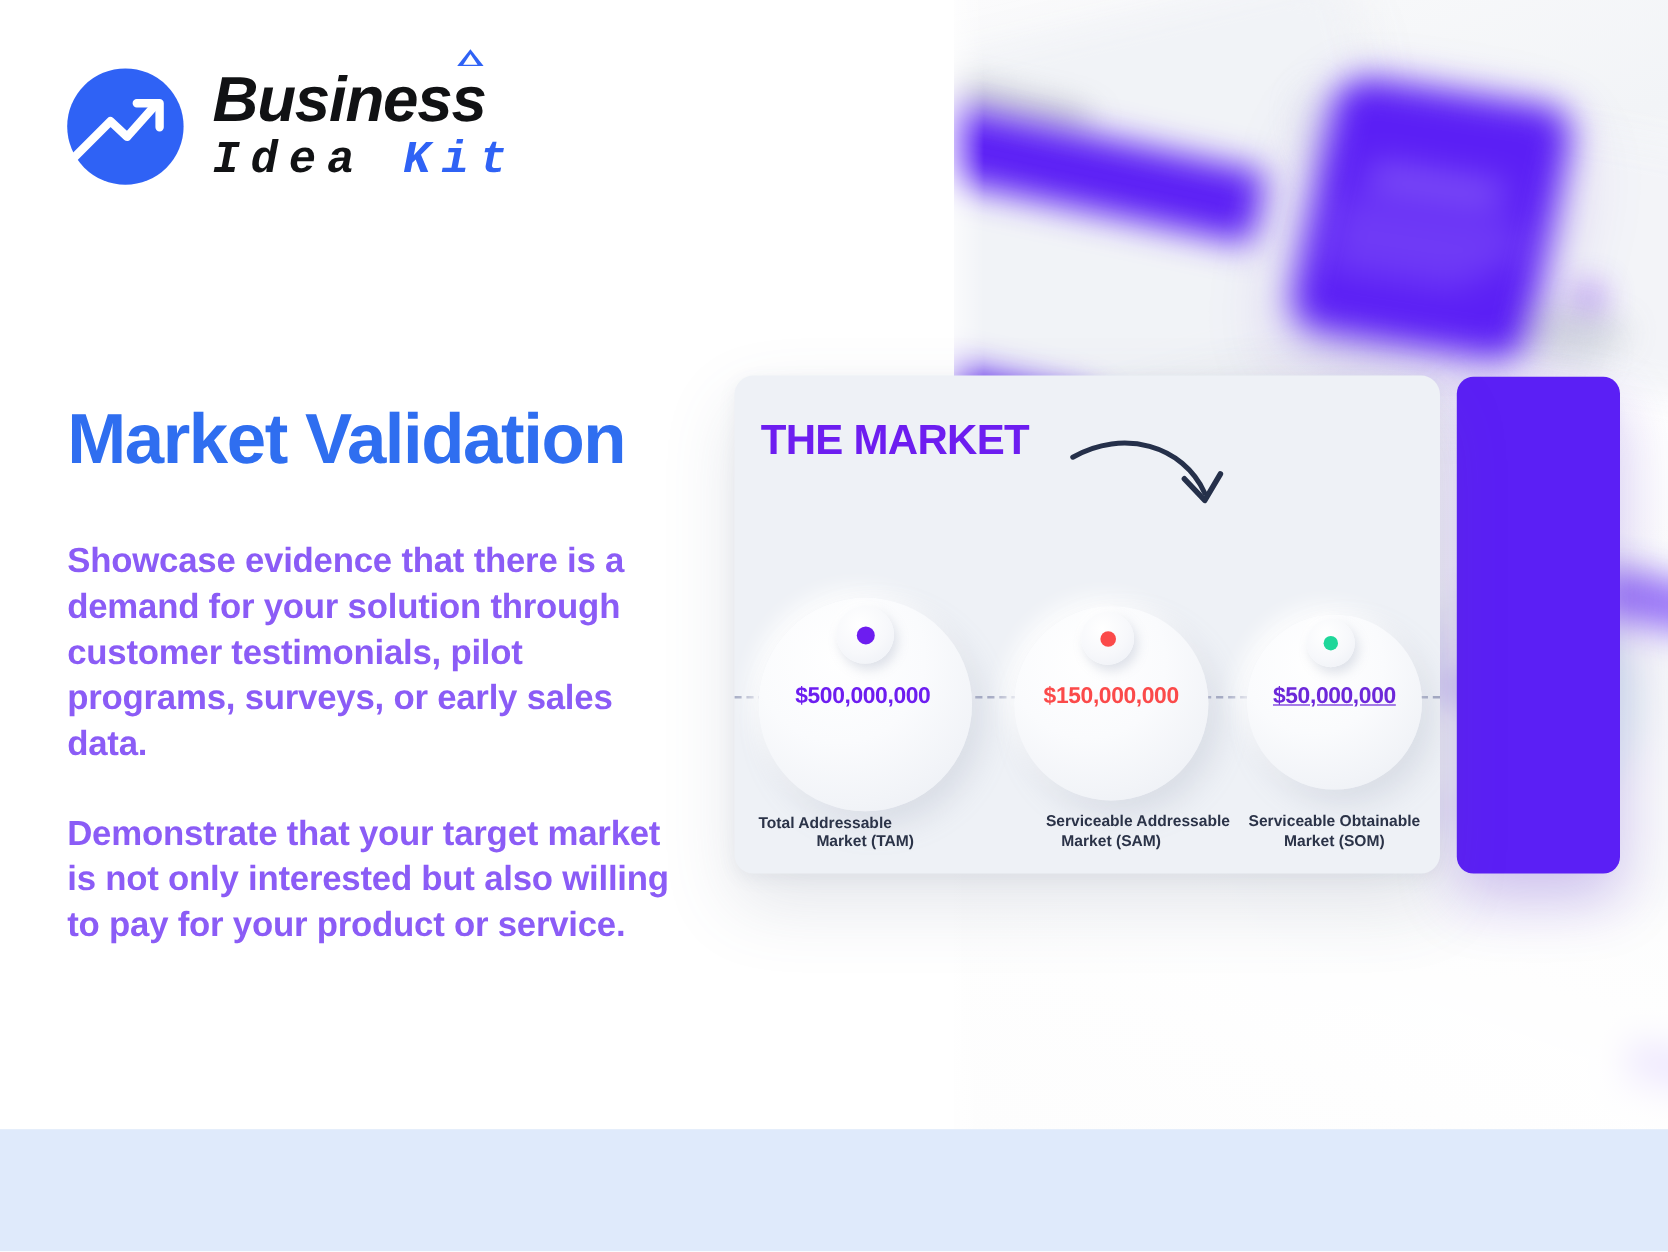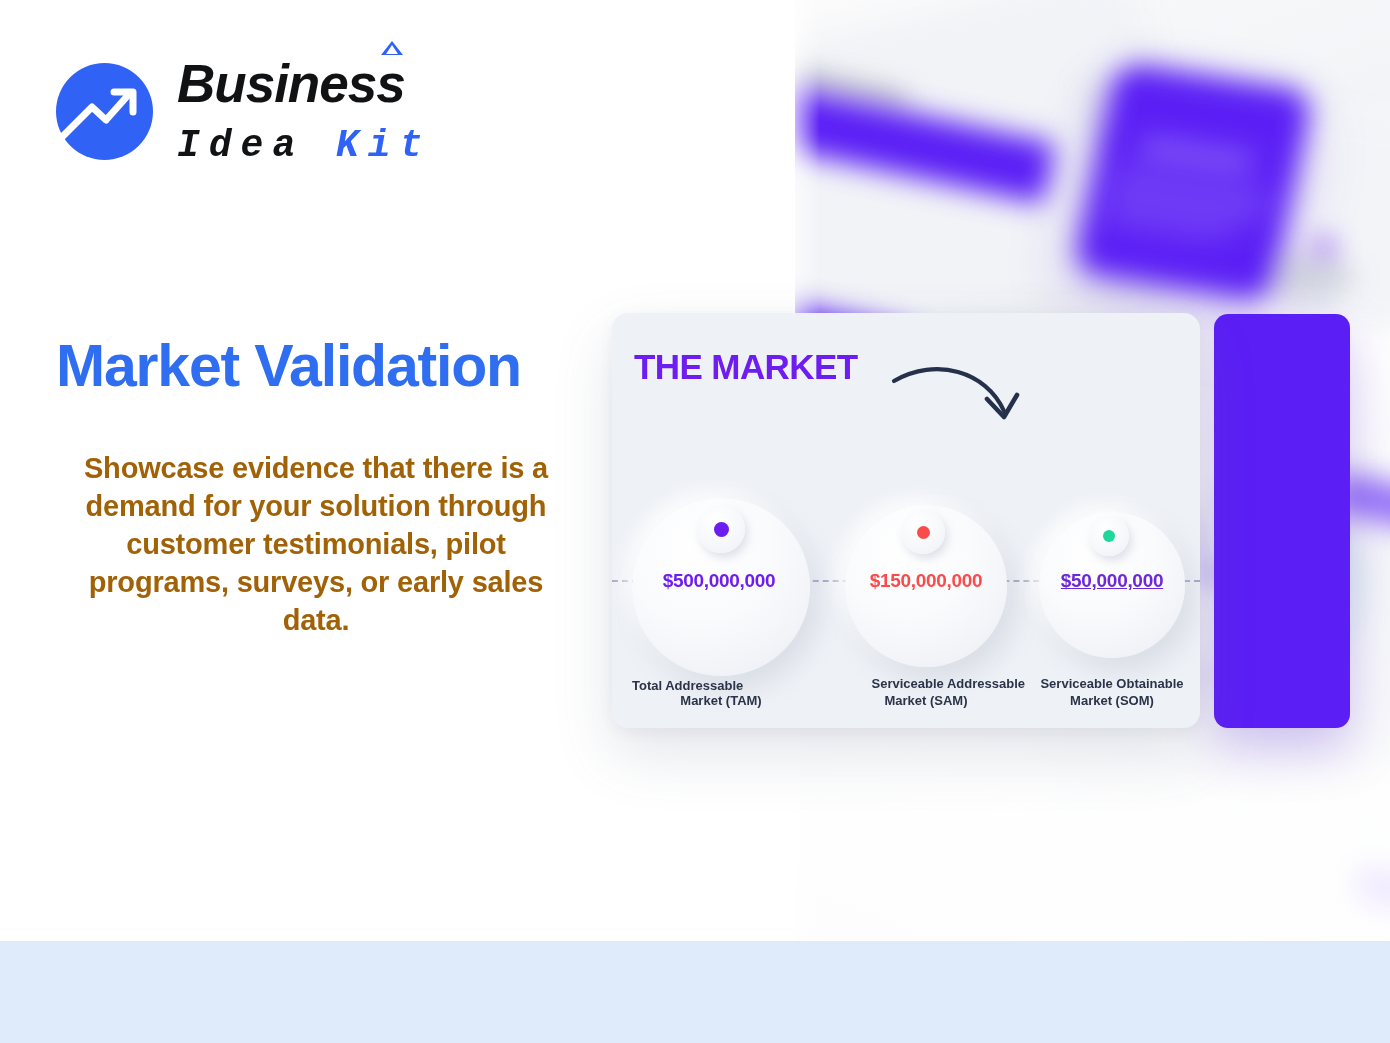--- a/index.html
+++ b/index.html
@@ -175,21 +175,21 @@
   }
   .logo-hat::after{
     content:""; position:absolute; left:-6px; top:4px;
     width:0;height:0;
     border-left: 6px solid transparent;
     border-right: 6px solid transparent;
     border-bottom: 9px solid #ffffff;
   }
   .logo-line2 {
     font-size: 38px; font-weight: 700; letter-spacing: 9px;
-    line-height: 1.05; margin-top: 16px;
+    line-height: 1.05; margin-top: 4px;
     font-family: "Liberation Mono", monospace;
   }
   .logo-idea { color: #111214; }
   .logo-kit { color: #2f62f5; }
 
   
   .headline {
     position: absolute;
     left: 56px; top: 296px;
     font-size: 59px; font-weight: 700;
@@ -197,24 +197,23 @@
     line-height: 1.05;
   }
 
   
   .para {
     position: absolute;
     left: 56px;
     width: 520px;
     font-size: 29px;
     font-weight: 700;
-    color: #a16207;
+    color: #8b5cf6;
     line-height: 1.31;
     letter-spacing: -0.2px;
-    text-align: center;
   }
   .para-1 { top: 421px; }
   .para-2 { top: 648px; }
 
   
   .market-card {
     position: absolute;
     left: 612px; top: 313px;
     width: 588px; height: 415px;
     background: #eef1f6;
@@ -351,20 +350,21 @@
         </div>
         <div class="logo-line2">
           <span class="logo-idea">Idea</span><span>&nbsp;</span><span class="logo-kit">Kit</span>
         </div>
       </div>
     </div>
 
     <h1 class="headline">Market Validation</h1>
 
     <p class="para para-1">Showcase evidence that there is a demand for your solution through customer testimonials, pilot programs, surveys, or early sales data.</p>
+    <p class="para para-2">Demonstrate that your target market is not only interested but also willing to pay for your product or service.</p>
   </div>
 
   <div class="purple-slab"></div>
 
   <div class="market-card">
 
     <div class="mc-title">THE MARKET</div>
 
     <div class="mc-arrow">
       <svg width="140" height="80" viewBox="0 0 140 80" aria-hidden="true">

